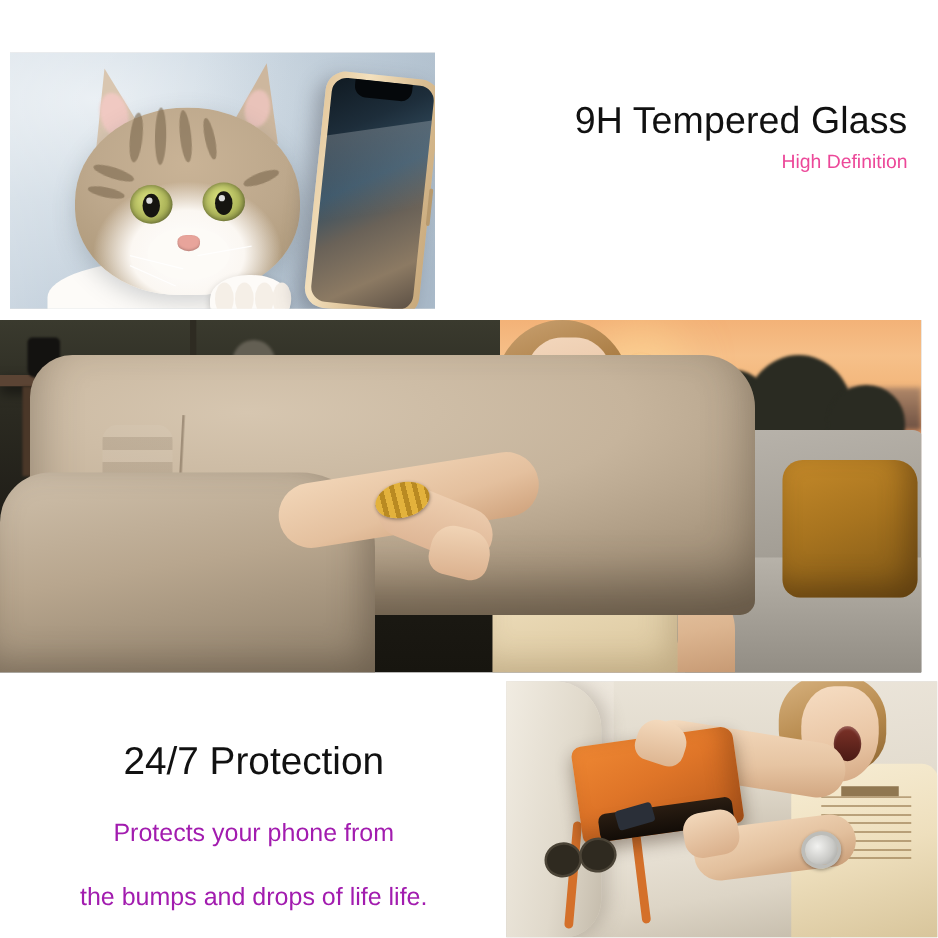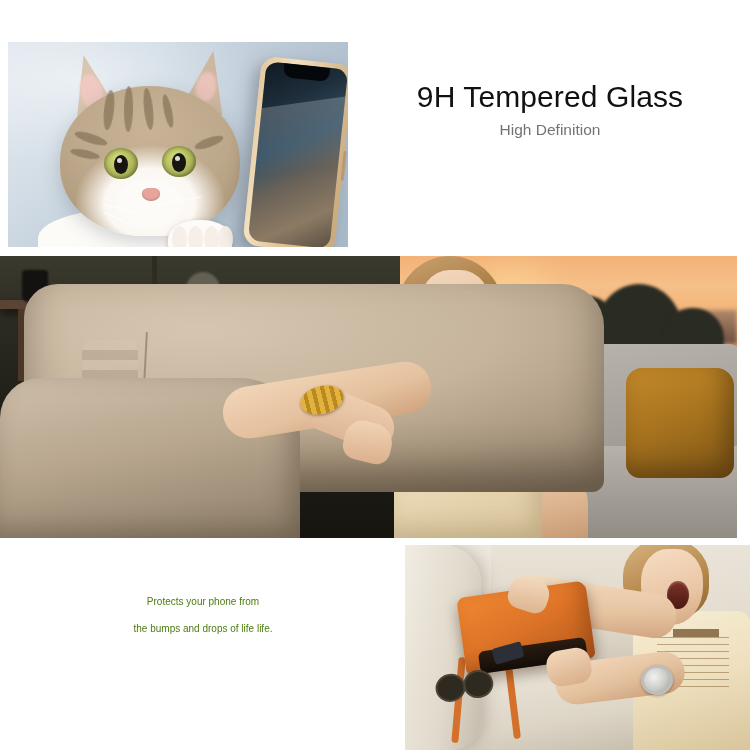--- a/index.html
+++ b/index.html
@@ -70,23 +70,23 @@
     position:absolute;left:5px;top:5px;right:5px;bottom:5px;border-radius:12px;
     background:linear-gradient(150deg,#101a22 0%,#1d2d3a 22%,#355063 44%,#6a6258 62%,#8c7a63 82%,#5b4f44 100%);
     overflow:hidden;
   }
   .phone-screen:after{content:"";position:absolute;left:-20%;top:20%;width:160%;height:38%;
     background:linear-gradient(180deg,rgba(255,255,255,.22),rgba(255,255,255,0));transform:rotate(-14deg);}
   .notch{position:absolute;left:50%;top:0;width:46px;height:14px;margin-left:-23px;background:#05080b;border-radius:0 0 9px 9px;}
   .side-btn{position:absolute;right:-2px;top:86px;width:3px;height:30px;border-radius:2px;background:#b89a6e;}
 
   
-  #text-glass{position:absolute;left:355px;top:78px;width:390px;text-align:center;}
+  #text-glass{position:absolute;left:336px;top:78px;width:390px;text-align:right;}
   .headline{font-size:30px;line-height:38px;color:#111;letter-spacing:.1px;white-space:nowrap;}
-  .sub{font-size:15.5px;line-height:27px;color:#737373;white-space:nowrap;}
+  .sub{font-size:15.5px;line-height:27px;color:#ec4899;white-space:nowrap;}
 
   
   #panel-sofa{left:0px;top:256px;width:737px;height:282px;}
   .room{position:absolute;left:0;top:0;width:100%;height:100%;
     background:linear-gradient(180deg,#3a3a2e 0%,#2b2a21 26%,#201e18 55%,#17150f 100%);}
   .shelf{position:absolute;left:0;top:44px;width:270px;height:9px;background:#5b4434;box-shadow:0 5px 10px rgba(0,0,0,.6);filter:blur(.6px);}
   .shelf-leg{position:absolute;left:18px;top:53px;width:13px;height:72px;background:#4a3728;filter:blur(.7px);}
   .vase{position:absolute;left:22px;top:14px;width:26px;height:32px;border-radius:4px 4px 6px 6px;background:#131210;filter:blur(.8px);}
   .lamp{position:absolute;left:186px;top:16px;width:34px;height:34px;border-radius:50% 50% 20% 20%;background:#6f6a5e;filter:blur(1.2px);opacity:.8;}
   .pole{position:absolute;left:152px;top:0px;width:5px;height:66px;background:#2e2b22;filter:blur(.6px);}
@@ -146,21 +146,21 @@
   .w-hand{position:absolute;left:344px;top:166px;width:48px;height:40px;border-radius:18px 20px 14px 14px;
     background:linear-gradient(170deg,#f2d6b8,#d9ae8b);transform:rotate(14deg);}
   .w-legs{position:absolute;left:456px;top:208px;width:132px;height:74px;border-radius:20px 40px 0 0;
     background:linear-gradient(170deg,#eccfae 0%,#dcb590 60%,#c79a74 100%);}
   .w-shorts{position:absolute;left:432px;top:196px;width:110px;height:70px;border-radius:8px 18px 10px 10px;
     background:linear-gradient(165deg,#7d93ae 0%,#64788f 50%,#44566a 100%);}
 
   
   #text-protect{position:absolute;left:18px;top:588px;width:370px;text-align:center;}
   .headline2{font-size:31px;line-height:42px;color:#111;white-space:nowrap;}
-  .sub2{font-size:10px;line-height:27px;color:#4d7c0f;white-space:nowrap;}
+  .sub2{font-size:20px;line-height:27px;color:#a21caf;white-space:nowrap;margin-top:24px;}
 
   
   #panel-drop{left:405px;top:545px;width:345px;height:205px;}
   .room2{position:absolute;inset:0;background:linear-gradient(170deg,#efe9df 0%,#e4ddd0 46%,#cfc6b6 100%);}
   .chair-back{position:absolute;left:0px;top:0px;width:76px;height:205px;border-radius:0 38px 30px 0;
     background:linear-gradient(100deg,#f1ece2 0%,#e0d9cb 60%,#c4bbab 100%);
     box-shadow:6px 0 14px rgba(120,110,95,.3);}
   .chair-seat{position:absolute;left:60px;top:118px;width:200px;height:87px;border-radius:16px 10px 0 0;
     background:linear-gradient(170deg,#eee8dd 0%,#ddd5c6 60%,#c5bcab 100%);}
   .chair-top{position:absolute;left:86px;top:0px;width:190px;height:120px;border-radius:0 0 18px 18px;
@@ -292,20 +292,21 @@
     <div class="arm"></div>
 
     <div class="w-arm-r"></div>
     <div class="w-forearm"></div>
     <div class="bracelet"></div>
     <div class="w-hand"></div>
 
   </div>
 
   <div id="text-protect">
+    <div class="headline2">24/7 Protection</div>
     <div class="sub2">Protects your phone from</div>
     <div class="sub2">the bumps and drops of life life.</div>
   </div>
 
   <div class="panel" id="panel-drop">
     <div class="room2"></div>
     <div class="chair-top"></div>
     <div class="chair-seat"></div>
     <div class="chair-back"></div>
 

